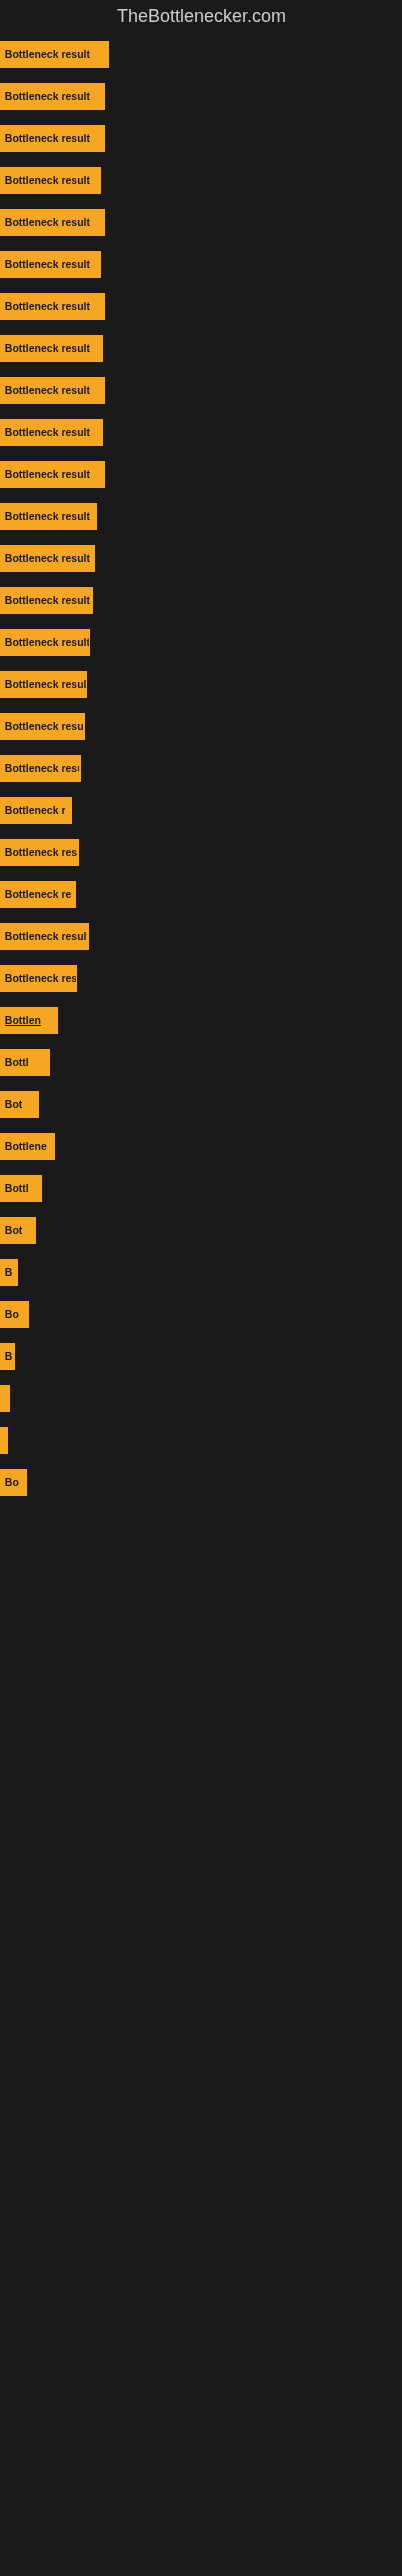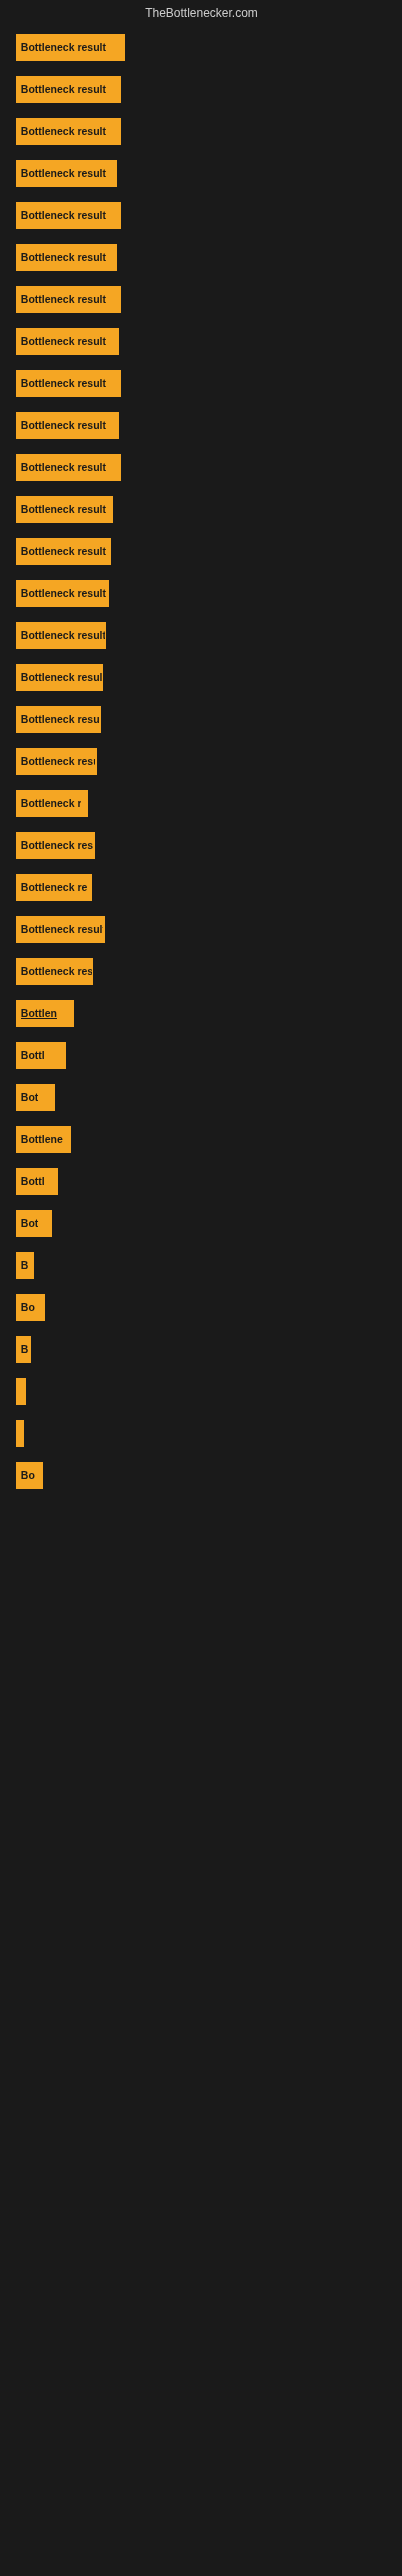--- a/index.html
+++ b/index.html
@@ -10,39 +10,39 @@
     body {
       background-color: #1a1a1a;
       width: 403px;
       min-height: 2576px;
       font-family: Arial, sans-serif;
       position: relative;
     }
     .site-title {
       text-align: center;
       color: #cccccc;
-      font-size: 12px;
+      font-size: 18px;
       padding: 6.4px 0;
       background-color: #1a1a1a;
     }
     .bar-container {
       position: relative;
       height: 42px;
       display: flex;
       align-items: center;
       margin: 0;
     }
     .bar {
       height: 27px;
       background-color: #f5a623;
       display: flex;
       align-items: center;
       padding-left: 4.8px;
       position: absolute;
-      left: 16px;
+      left: 0;
       top: 7.2px;
     }
     .bar-label {
       color: #1a1a1a;
       font-size: 10.5px;
       font-weight: bold;
       white-space: nowrap;
       overflow: hidden;
     }
   </style>

